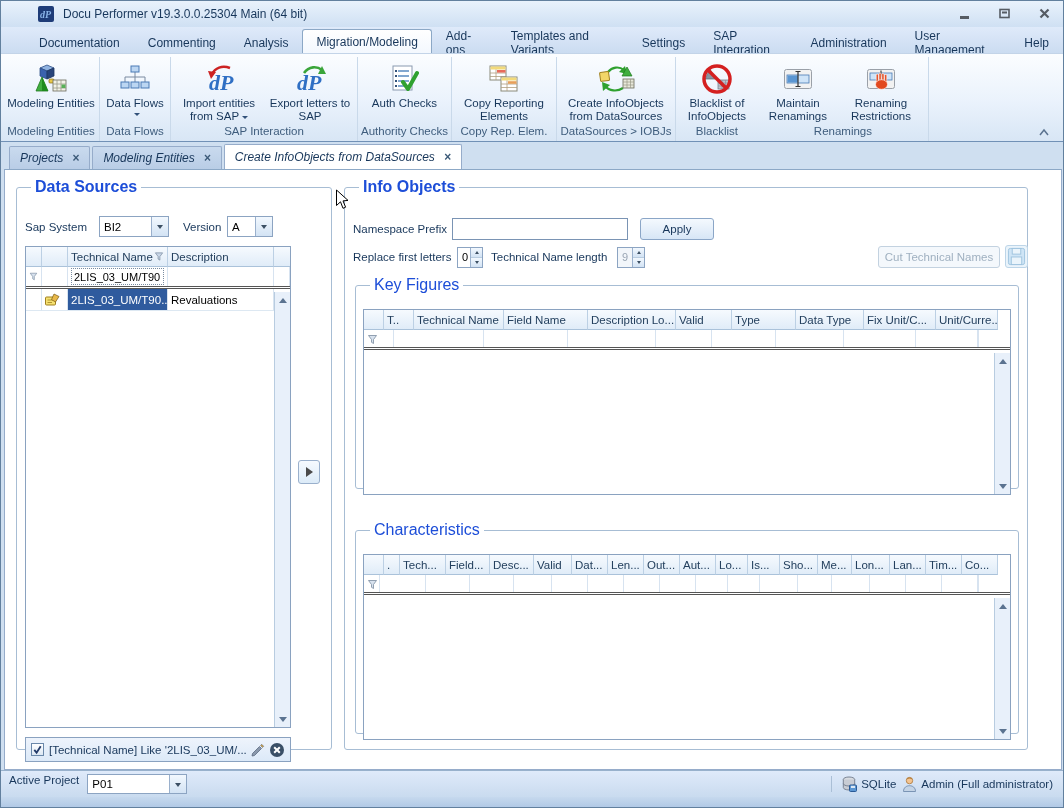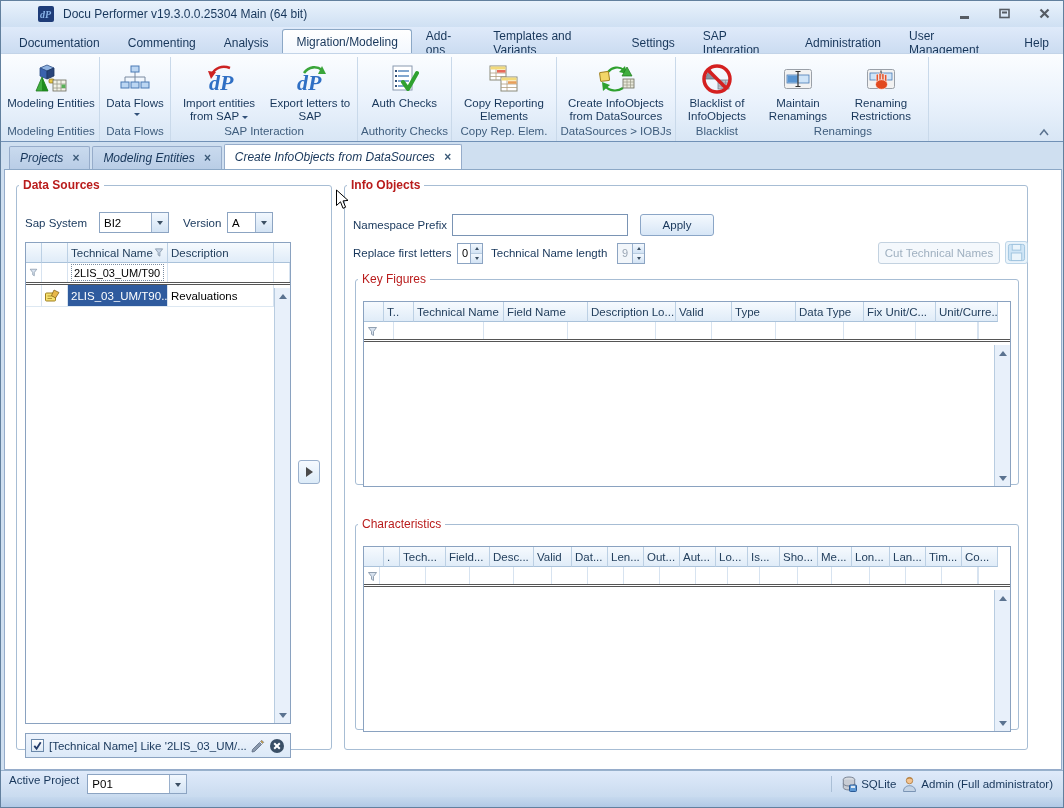--- a/index.html
+++ b/index.html
@@ -12,21 +12,21 @@
   
   .titlebar { position:absolute; left:0; top:0; width:100%; height:26px;
               background:linear-gradient(#e9f2fc,#cfe0f3); display:flex; align-items:center; }
   .app-icon { position:absolute; left:37px; top:5px; width:16px; height:16px; }
   .title-text { position:absolute; left:62px; top:6px; font-size:12px; color:#17365a; }
   .win-controls { position:absolute; right:8px; top:5px; display:flex; gap:18px; }
   .win-btn { width:22px; height:15px; display:flex; align-items:center; justify-content:center; }
 
   
   .menubar { position:absolute; left:0; top:26px; width:100%; height:26px;
-             background:linear-gradient(#dfeafa,#cbdcf1); display:flex; align-items:flex-end; padding-left:4px; }
+             background:linear-gradient(#dfeafa,#cbdcf1); display:flex; align-items:flex-end; padding-left:24px; }
   .menutab { height:22px; padding:0 13px; display:flex; align-items:center; font-size:12px;
              color:#17365a; border:1px solid transparent; border-bottom:none; border-radius:3px 3px 0 0; }
   .menutab.active { background:linear-gradient(#ffffff,#f3f8fe); border-color:#8ca8c6; position:relative; z-index:3; height:24px; }
 
   
   .ribbon { position:absolute; left:0; top:52px; width:100%; height:89px;
             background:linear-gradient(#fbfdff,#eaf2fc 55%,#dcе9f7,#d8e6f5);
             background:linear-gradient(#fbfdff,#eaf2fc 55%,#d8e6f5);
             border-top:1px solid #c3d4e8; border-bottom:1px solid #7191b6; display:flex; padding:3px 0 0 2px; }
   .rgroup { display:flex; flex-direction:column; border-right:1px solid #c9d9ea; padding:1px 3px 0 3px; }
@@ -51,21 +51,21 @@
             background:linear-gradient(#c9daee,#b9cde6); border:1px solid #96acca; border-bottom:none;
             border-radius:2px 2px 0 0; font-size:12px; color:#17365a; position:relative;font-style:italic; }
   .doctab.active { background:#ffffff; z-index:4; height:25px; }
   .tab-close { margin-left:9px; font-size:12px; font-weight:bold; color:#3c5a78; line-height:10px; }
 
   
   .content { position:absolute; left:3px; top:168px; width:1058px; height:601px;
              background:#ffffff; border:1px solid #96acca; border-top-color:#8ca8c6; }
 
   fieldset { border:1px solid #a7bdd4; border-radius:3px; position:absolute; }
-  legend { padding:0 4px; margin-left:2px; font-size:12px; color:#b91c1c; }
+  legend { padding:0 4px; margin-left:14px; font-size:16px; color:#1d4ed8; }
   legend.bold { font-weight:bold; }
 
   .ds-box { left:11px; top:8px; width:316px; height:572px; }
   .io-box { left:339px; top:8px; width:684px; height:572px; }
 
   .sysrow { position:absolute; left:8px; top:20px; height:21px; display:flex; align-items:center; }
   .lbl { font-size:11.5px; color:#17365a; }
 
   .combo { height:21px; background:#fff; border:1px solid #8ca4c2; display:flex; align-items:center; }
   .combo .cval { flex:1; padding-left:4px; font-size:11.5px; color:#000; }

